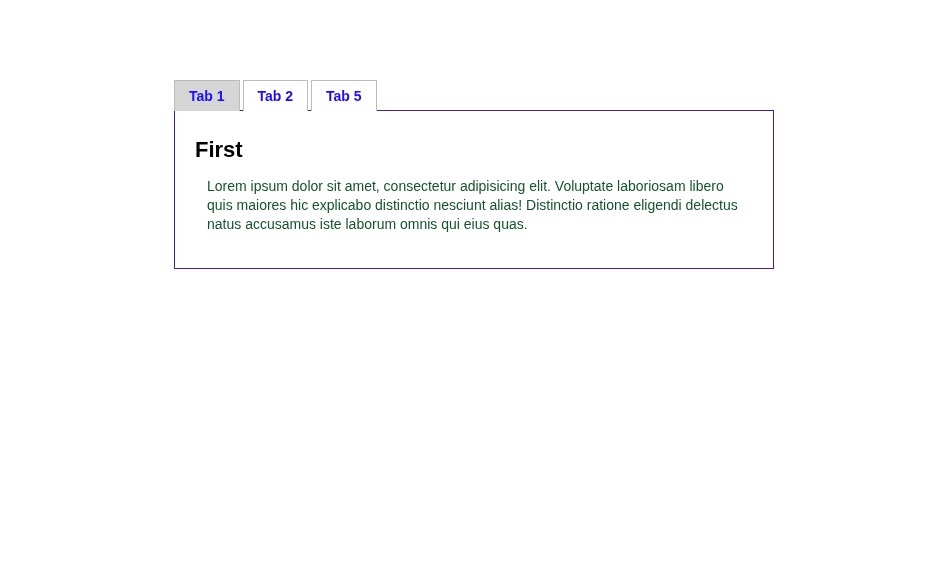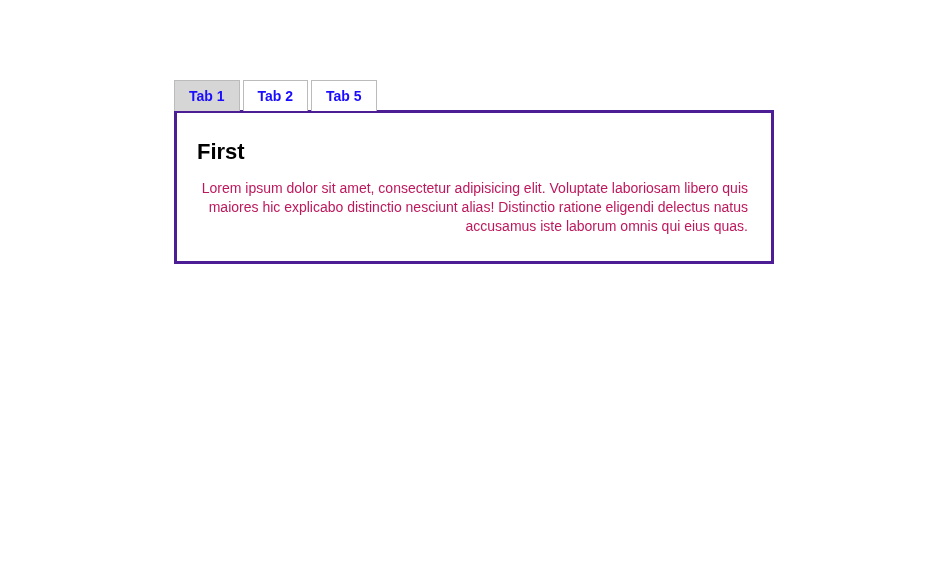--- a/index.html
+++ b/index.html
@@ -30,38 +30,37 @@
       color: #1a0dff;
       cursor: pointer;
       margin-right: 3px;
       position: relative;
     }
     .tab.active {
       background: #d6d6d6;
       border-color: #bbb;
     }
     .panel {
-      border: 3px solid #4c1d95;
+      border: 1px solid #4c1d95;
       padding: 18px 20px 22px 20px;
       margin-top: -1px;
       position: relative;
       z-index: 1;
       background: #fff;
     }
     .panel h2 {
       margin: 8px 0 14px 0;
       font-size: 22px;
       font-weight: bold;
       color: #000;
     }
     .panel p {
-      margin: 3px;
+      margin: 12px;
       line-height: 1.35;
-      color: #be185d;
-      text-align: right;
+      color: #14532d;
     }
   </style>
 </head>
 <body>
 
 <div class="wrapper">
   <div class="tablist">
     <div class="tab active">Tab 1</div>
     <div class="tab">Tab 2</div>
     <div class="tab">Tab 5</div>

